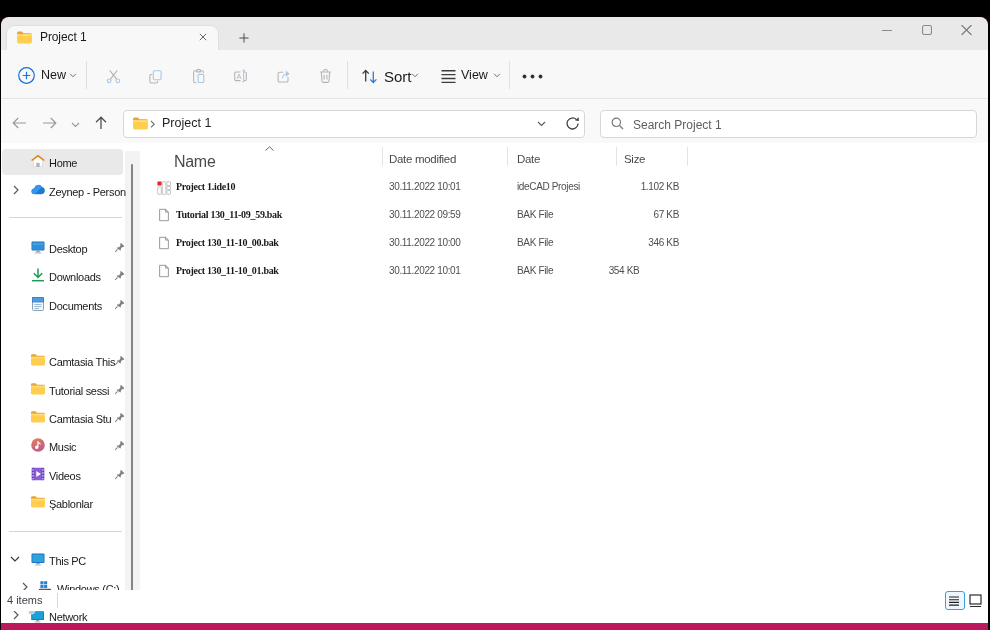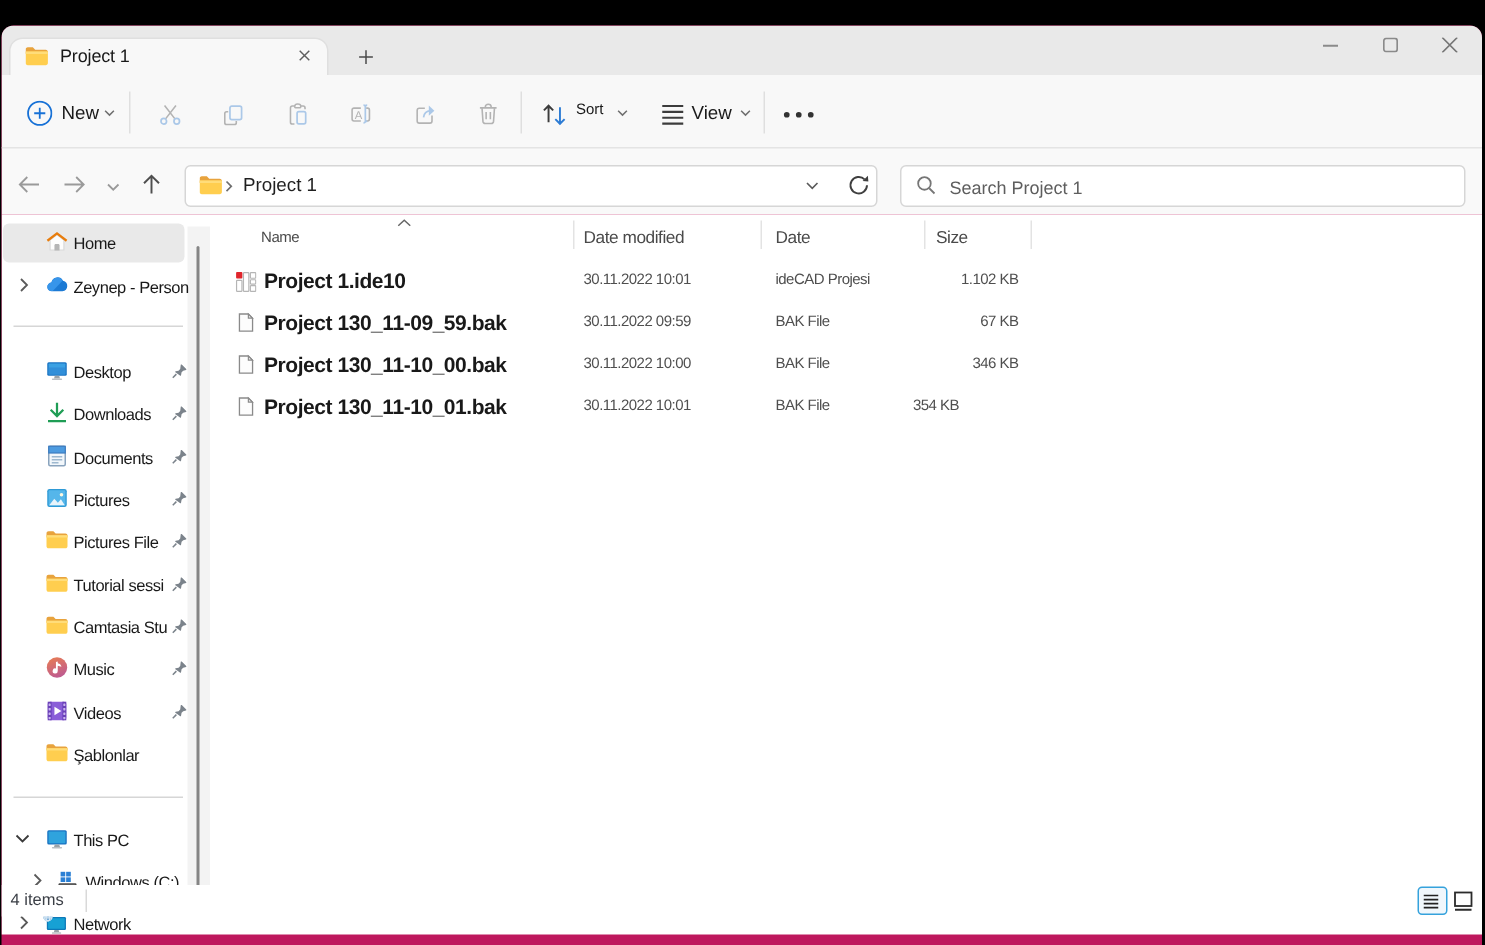--- a/index.html
+++ b/index.html
@@ -13,21 +13,21 @@
   #content { position:absolute; left:0; top:126px; width:100%; height:480px; background:#ffffff; }
   #statusbar { position:absolute; left:0; top:573px; width:100%; height:21px; background:#ffffff;padding-left:36px; }
   .vdiv { position:absolute; width:1px; background:#dfdfdf; }
   .box { position:absolute; background:#fff; border:1px solid #d6d6d6; border-radius:4px; }
   .navitem { position:absolute; left:0; width:140px; height:28px; }
   .navicon { position:absolute; left:29px; top:6px; width:16px; height:16px; }
   .navtext { position:absolute; left:48px; top:10px; font-size:11px; line-height:12px; letter-spacing:-0.3px; color:#191919; white-space:nowrap; }
   .pin { position:absolute; left:113px; top:9px; width:11px; height:11px; }
   .chev { position:absolute; top:9px; width:10px; height:10px; }
   .fileicon { position:absolute; left:156px; width:14px; height:14px; }
-  .fname { position:absolute; left:175px; font-size:14px; line-height:14px; font-weight:bold; letter-spacing:-0.3px; color:#191919; white-space:nowrap; }
+  .fname { position:absolute; left:175px; font-size:10px; line-height:14px; font-weight:bold; letter-spacing:-0.3px; color:#191919; white-space:nowrap;font-family:Liberation Serif, serif; }
   .fcol { position:absolute; font-size:10px; line-height:14px; letter-spacing:-0.35px; color:#4f4f4f; white-space:nowrap; }
 </style>
 </head>
 <body>
 <div id="win">
   <div id="titlebar"></div>
   <div id="tab">
     <svg class="abs" style="left:10px;top:5px" width="15" height="13" viewBox="0 0 16 14">
       <path fill="#e8a33d" d="M0 2.2C0 1.3.7.6 1.6.6h3.6l1.7 1.7h7.5c.9 0 1.6.7 1.6 1.6v1.3H0z"></path>
       <path fill="#ffce4f" d="M0 3.6h16v8.2c0 .9-.7 1.6-1.6 1.6H1.6c-.9 0-1.6-.7-1.6-1.6z"></path>
@@ -107,21 +107,21 @@
     <div class="vdiv" style="left:346px;top:11px;height:28px;"></div>
 
     <svg class="abs" style="left:360px;top:18px" width="17" height="17" viewBox="0 0 17 17">
       <g fill="none" stroke="#3c3c3c" stroke-width="1.3">
           <path d="M4.7 13.5V2.8M1.6 5.6L4.7 2.5l3.1 3.1"></path>
         </g>
       <g fill="none" stroke="#2d7cd4" stroke-width="1.3">
           <path d="M12.3 3.5v10.7M9.2 11.4l3.1 3.1 3.1-3.1"></path>
         </g>
     </svg>
-    <div class="abs" style="left:383px;top:18px;font-size:10px;color:#1a1a1a;">Sort</div>
+    <div class="abs" style="left:383px;top:18px;font-size:15px;color:#1a1a1a;">Sort</div>
     <svg class="abs" style="left:410px;top:23px" width="8" height="5" viewBox="0 0 9 6">
         <path stroke="#6e6e6e" stroke-width="1.2" fill="none" d="M1 1l3.5 3.5L8 1"></path>
       </svg>
 
     <svg class="abs" style="left:439px;top:19px" width="17" height="15" viewBox="0 0 17 15">
       <g stroke="#3c3c3c" stroke-width="1.4" fill="none">
           <path d="M1.5 1.7h14M1.5 5.6h14M1.5 9.5h14M1.5 13.4h14"></path>
         </g>
     </svg>
     <div class="abs" style="left:460px;top:18px;font-size:12.5px;color:#1a1a1a;">View</div>
@@ -245,43 +245,28 @@
       </svg>
       <div class="navtext">Documents</div>
       <svg class="pin" viewBox="0 0 12 12">
           <g fill="#7b838b">
             <path d="M7.1 1.3c.2-.4.6-.3.9 0l2.9 2.9c.3.3.4.7 0 .9l-2 .5-1.2 1.2-.4 2.1c-.1.4-.5.5-.8.2L3.2 6.8c-.3-.3-.2-.7.2-.8l2.1-.4 1.2-1.2z"></path>
           </g>
           <path d="M3.9 8.1L1.3 10.7" stroke="#7b838b" stroke-width="1.1" fill="none"></path>
         </svg>
     </div>
 
-    <div class="navitem" style="top:175px;">
-      <svg class="navicon" viewBox="0 0 16 16">
-        <rect x="1.5" y="2" width="13" height="12" rx="1.5" fill="#2e9ad6"></rect>
-        <rect x="2.4" y="2.9" width="11.2" height="10.2" rx=".8" fill="#55b6ea"></rect>
-        <circle cx="11" cy="5.8" r="1.2" fill="#fef9e0"></circle>
-        <path fill="#e8f4fb" d="M2.8 12.9l3.4-4.4 2.4 2.6 2-2.2 2.6 4z"></path>
-      </svg>
-      <div class="navtext">Pictures</div>
-      <svg class="pin" viewBox="0 0 12 12">
-          <g fill="#7b838b">
-            <path d="M7.1 1.3c.2-.4.6-.3.9 0l2.9 2.9c.3.3.4.7 0 .9l-2 .5-1.2 1.2-.4 2.1c-.1.4-.5.5-.8.2L3.2 6.8c-.3-.3-.2-.7.2-.8l2.1-.4 1.2-1.2z"></path>
-          </g>
-          <path d="M3.9 8.1L1.3 10.7" stroke="#7b838b" stroke-width="1.1" fill="none"></path>
-        </svg>
-    </div>
 
     <div class="navitem" style="top:203px;">
       <svg class="navicon" viewBox="0 0 16 16">
         <path fill="#e8a33d" d="M1 3.6c0-.8.6-1.4 1.4-1.4h3.2l1.5 1.5h6.5c.8 0 1.4.6 1.4 1.4v1H1z"></path>
         <path fill="#ffce4f" d="M1 4.8h14v7.3c0 .8-.6 1.4-1.4 1.4H2.4c-.8 0-1.4-.6-1.4-1.4z"></path>
         <path fill="#ffdd7a" d="M1 4.8h14v1.6H1z"></path>
       </svg>
-      <div class="navtext">Pictures File</div>
+      <div class="navtext">Camtasia This</div>
       <svg class="pin" viewBox="0 0 12 12">
           <g fill="#7b838b">
             <path d="M7.1 1.3c.2-.4.6-.3.9 0l2.9 2.9c.3.3.4.7 0 .9l-2 .5-1.2 1.2-.4 2.1c-.1.4-.5.5-.8.2L3.2 6.8c-.3-.3-.2-.7.2-.8l2.1-.4 1.2-1.2z"></path>
           </g>
           <path d="M3.9 8.1L1.3 10.7" stroke="#7b838b" stroke-width="1.1" fill="none"></path>
         </svg>
     </div>
 
     <div class="navitem" style="top:232px;">
       <svg class="navicon" viewBox="0 0 16 16">
@@ -413,21 +398,21 @@
         <circle cx="4.2" cy="3.9" r="3" fill="#6ca4d4"></circle>
         <g fill="none" stroke="#d8e8f4" stroke-width=".7">
             <circle cx="4.2" cy="3.9" r="2.6"></circle>
             <ellipse cx="4.2" cy="3.9" rx="1.2" ry="2.6"></ellipse>
             <path d="M1.7 3.3h5M1.7 4.6h5"></path>
           </g>
       </svg>
       <div class="navtext" style="left:48px">Network</div>
     </div>
 
-    <div class="abs" style="left:173px;top:10px;font-size:10px;letter-spacing:-0.3px;color:#4a4a4a;">Name</div>
+    <div class="abs" style="left:173px;top:10px;font-size:16px;letter-spacing:-0.3px;color:#4a4a4a;">Name</div>
     <svg class="abs" style="left:264px;top:3px" width="9" height="5" viewBox="0 0 9 5">
         <path stroke="#666" stroke-width="1" fill="none" d="M0.5 4.5L4.5 0.8 8.5 4.5"></path>
       </svg>
     <div class="abs" style="left:388px;top:10px;font-size:11.5px;letter-spacing:-0.3px;color:#4a4a4a;">Date modified</div>
     <div class="abs" style="left:516px;top:10px;font-size:11.5px;letter-spacing:-0.3px;color:#4a4a4a;">Date</div>
     <div class="abs" style="left:623px;top:10px;font-size:11.5px;letter-spacing:-0.3px;color:#4a4a4a;">Size</div>
     <div class="vdiv" style="left:381px;top:4px;height:19px;background:#e3e3e3;"></div>
     <div class="vdiv" style="left:506px;top:4px;height:19px;background:#e3e3e3;"></div>
     <div class="vdiv" style="left:615px;top:4px;height:19px;background:#e3e3e3;"></div>
     <div class="vdiv" style="left:686px;top:4px;height:19px;background:#e3e3e3;"></div>
@@ -442,21 +427,21 @@
     </svg>
     <div class="fname" style="top:37px;">Project 1.ide10</div>
     <div class="fcol" style="left:388px;top:37px;">30.11.2022 10:01</div>
     <div class="fcol" style="left:516px;top:37px;">ideCAD Projesi</div>
     <div class="fcol" style="left:568px;top:37px;width:110px;text-align:right;">1.102 KB</div>
 
     <svg class="fileicon" style="top:65px" viewBox="0 0 16 16">
       <path fill="#fdfdfd" stroke="#8a8a8a" stroke-width="1" d="M3 1.5h6.8l3.2 3.2v9.8H3z"></path>
       <path fill="#eee" stroke="#8a8a8a" stroke-width=".9" d="M9.8 1.6v3.1h3.1z"></path>
     </svg>
-    <div class="fname" style="top:65px;">Project 130_11-09_59.bak</div>
+    <div class="fname" style="top:65px;">Tutorial 130_11-09_59.bak</div>
     <div class="fcol" style="left:388px;top:65px;">30.11.2022 09:59</div>
     <div class="fcol" style="left:516px;top:65px;">BAK File</div>
     <div class="fcol" style="left:568px;top:65px;width:110px;text-align:right;">67 KB</div>
 
     <svg class="fileicon" style="top:93px" viewBox="0 0 16 16">
       <path fill="#fdfdfd" stroke="#8a8a8a" stroke-width="1" d="M3 1.5h6.8l3.2 3.2v9.8H3z"></path>
       <path fill="#eee" stroke="#8a8a8a" stroke-width=".9" d="M9.8 1.6v3.1h3.1z"></path>
     </svg>
     <div class="fname" style="top:93px;">Project 130_11-10_00.bak</div>
     <div class="fcol" style="left:388px;top:93px;">30.11.2022 10:00</div>

